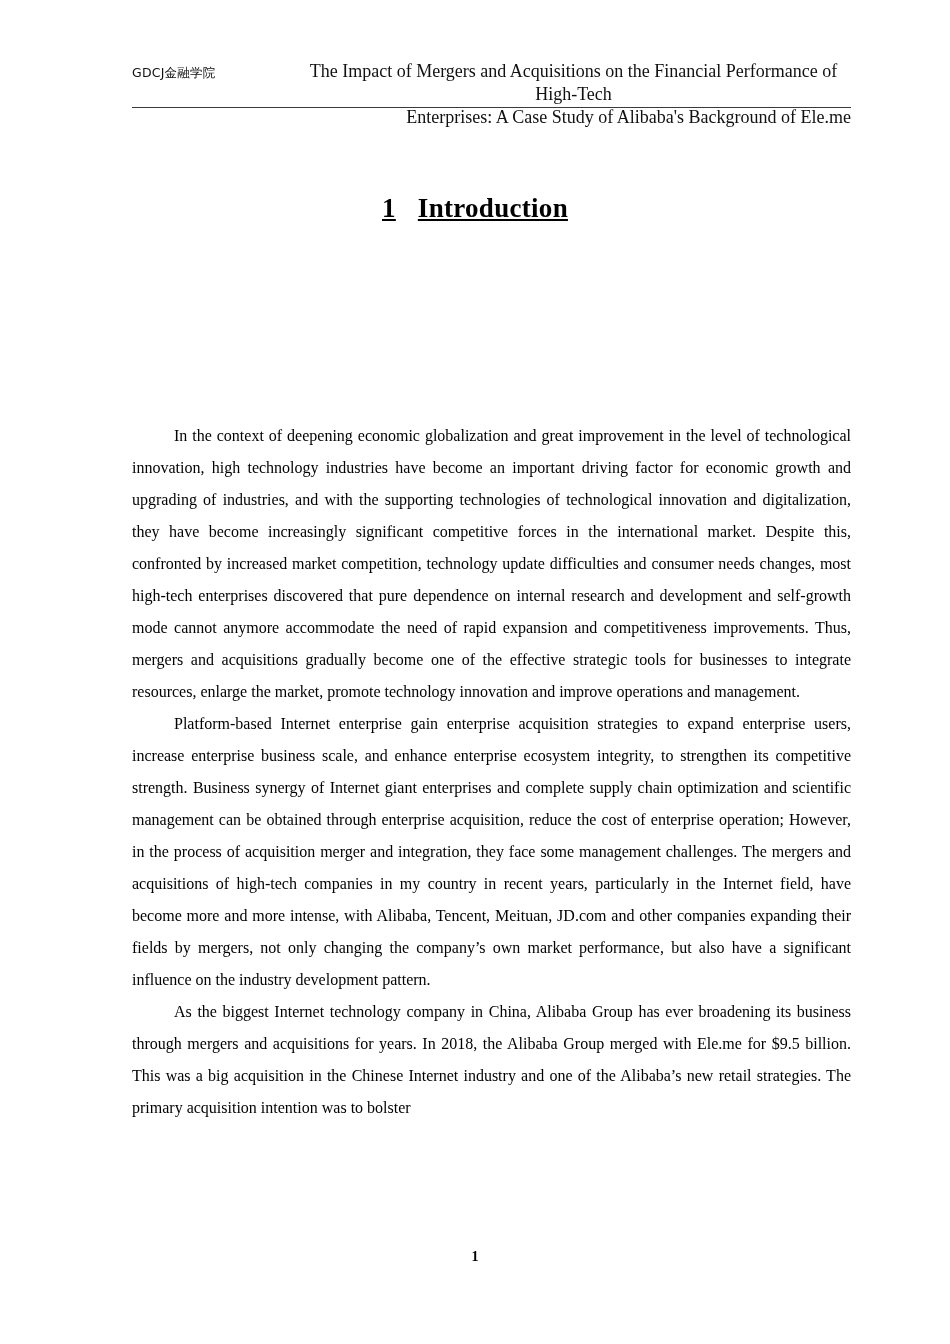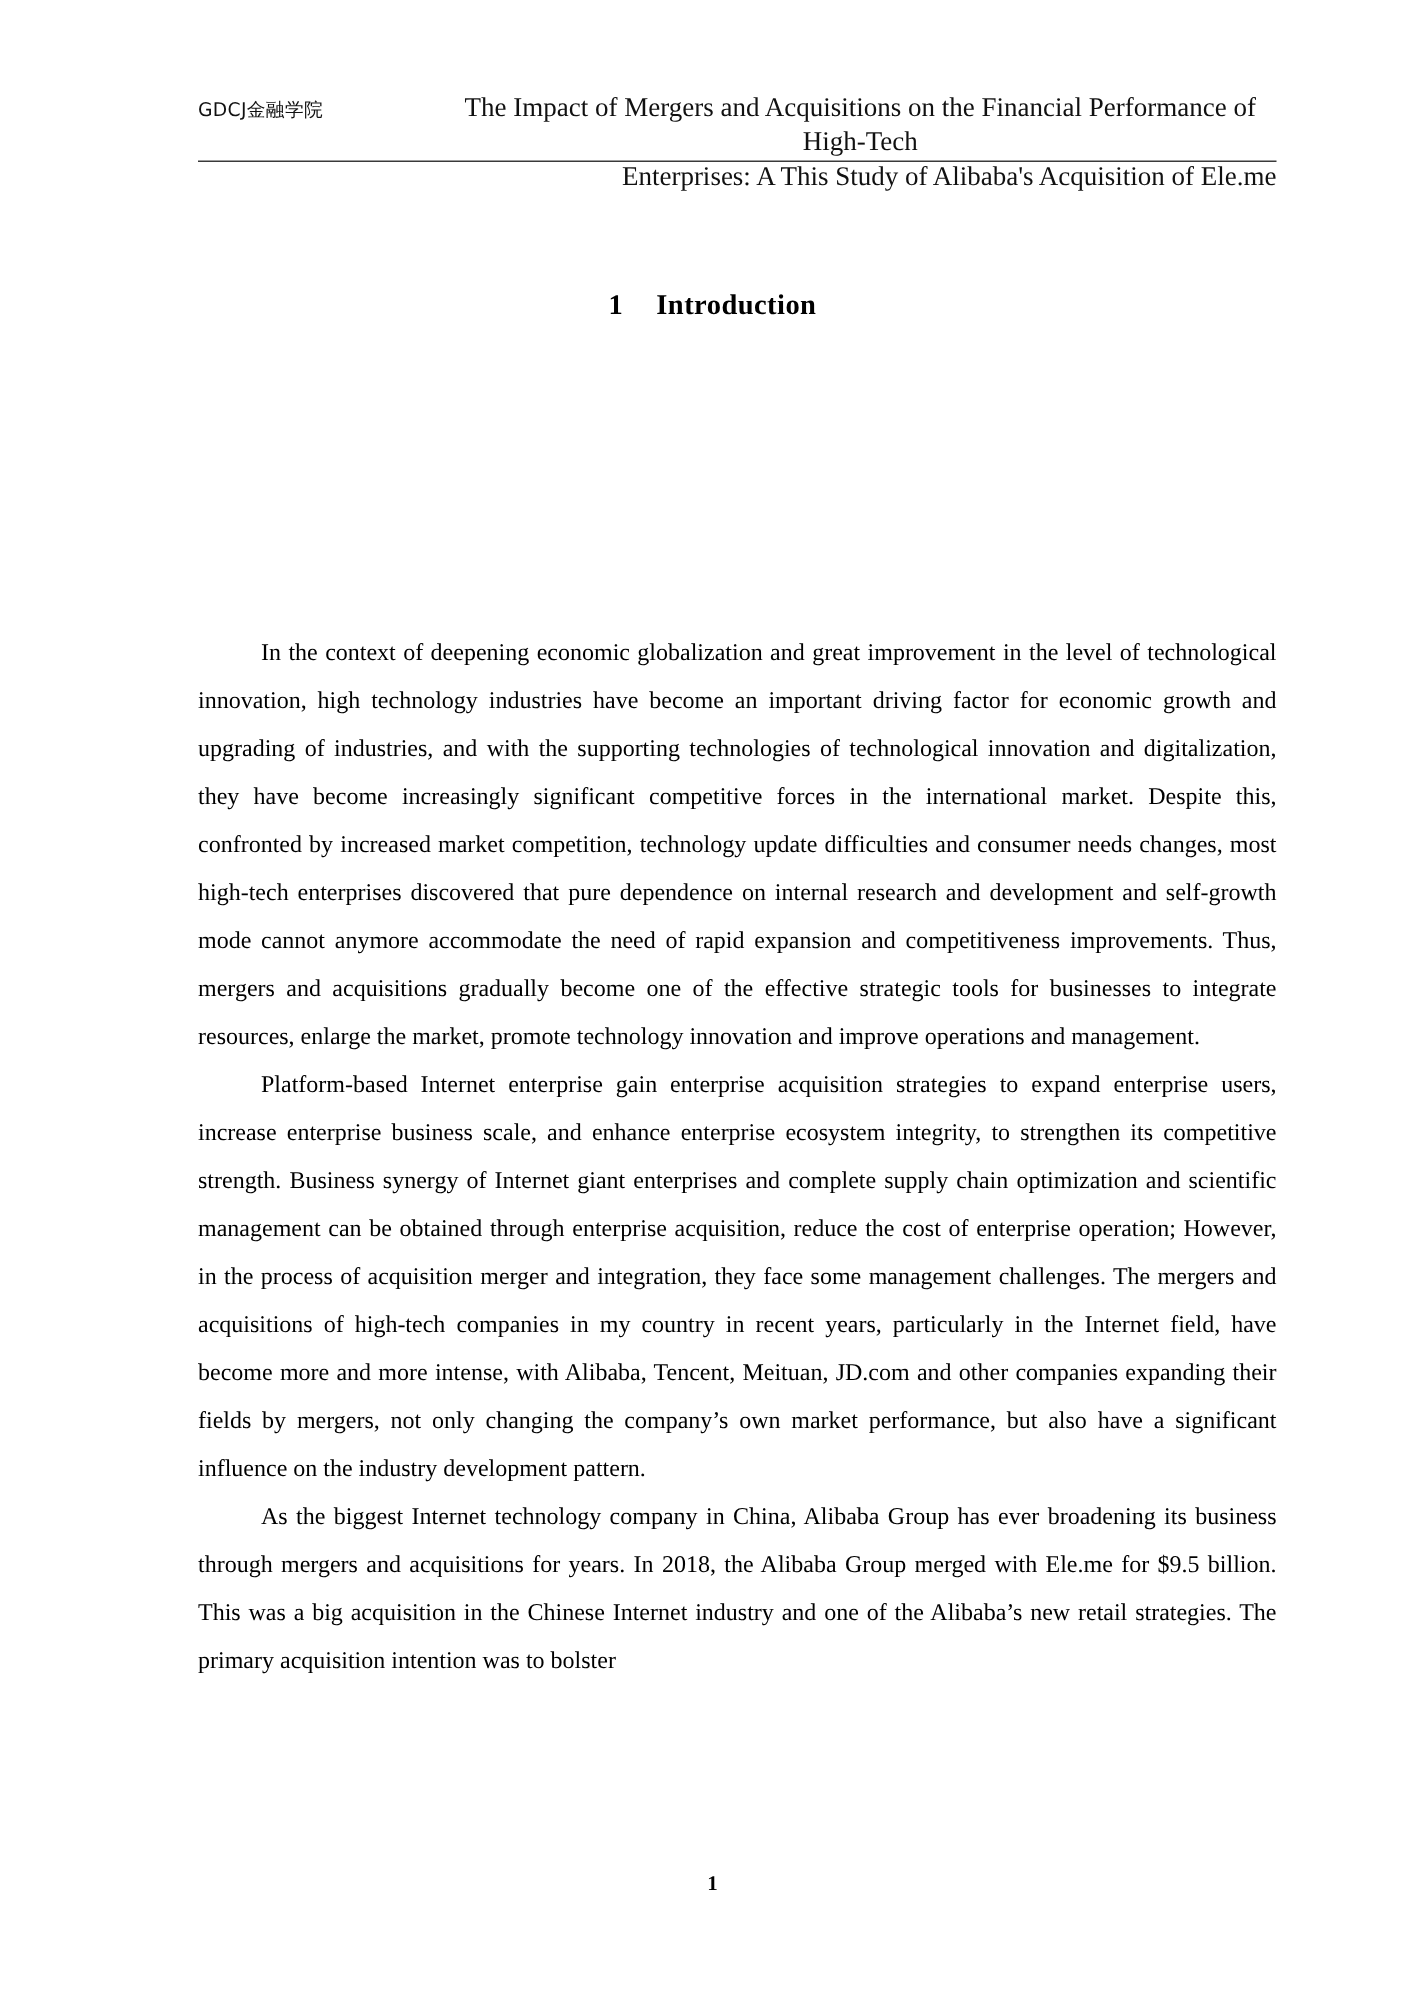--- a/index.html
+++ b/index.html
@@ -69,23 +69,24 @@
     border-top: 1.6px solid #3a3a3a;
   }
 
   
   .chapter-title {
     position: absolute;
     left: 0;
     top: 193px;
     width: 950px;
     text-align: center;
-    font-size: 19px;
+    font-size: 27px;
     font-weight: bold;
     letter-spacing: 0.3px;
+    text-decoration: underline;
   }
   .chapter-title .num { margin-right: 22px; }
 
   
   .section-heading {
     position: absolute;
     left: 182px;
     top: 330px;
     font-size: 22.5px;
     letter-spacing: 0.2px;
@@ -122,21 +123,21 @@
 </style>
 </head>
 <body>
 
 <div class="page">
 
   <div class="page-header">
     <div class="header-org">GDCJ金融学院</div>
     <div class="header-title">
       <span class="line1">The Impact of Mergers and Acquisitions on the Financial Performance of High-Tech</span>
-      <span class="line2">Enterprises: A This Study of Alibaba's Acquisition of Ele.me</span>
+      <span class="line2">Enterprises: A Case Study of Alibaba's Background of Ele.me</span>
     </div>
   </div>
   <div class="header-rule"></div>
 
   <div class="chapter-title">
     <span class="num">1</span><span>Introduction</span>
   </div>
 
 
   <div class="body-text">

